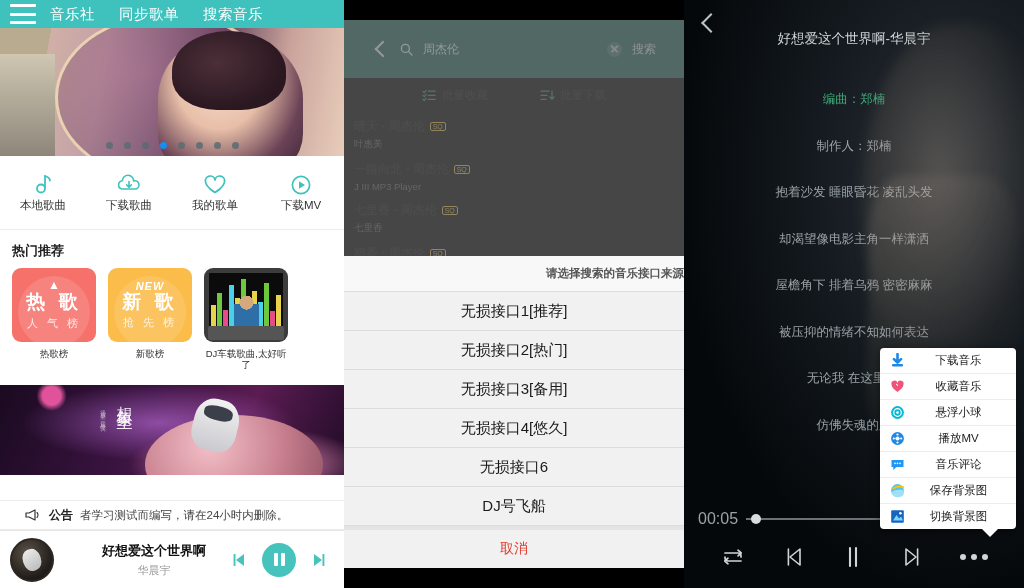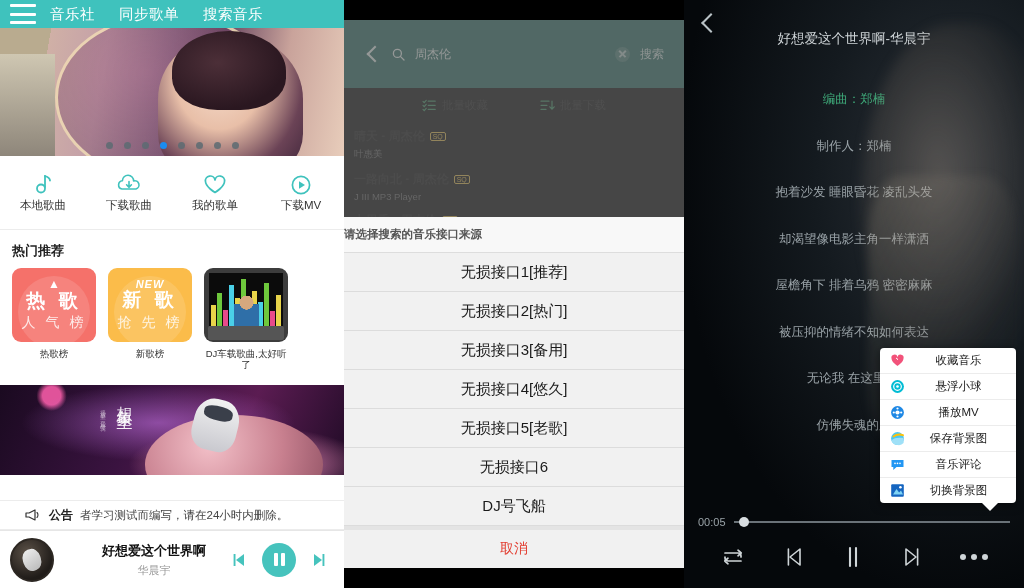--- a/index.html
+++ b/index.html
@@ -39,21 +39,21 @@
   .sec-title { font-size:13px; color:#222; padding:12px 12px 8px 12px; font-weight:bold; }
 
   .cards { display:flex; gap:12px; padding:0 12px; }
   .card { width:84px; cursor:pointer; }
   .card-art { width:84px; height:74px; border-radius:9px; position:relative; overflow:hidden;
     display:flex; flex-direction:column; align-items:center; justify-content:center; }
   .card-art.hot { background:#f5716a; }
   .card-art.new { background:#fbbc4a; }
   .card-art .halo { position:absolute; width:72px; height:72px; border-radius:50%; background:rgba(255,255,255,.13); top:8px; }
   .card-big { font-size:19px; color:#fff; font-weight:bold; letter-spacing:4px; position:relative; z-index:2; line-height:1.05; }
-  .card-sub { font-size:14px; color:rgba(255,255,255,.82); letter-spacing:3px; position:relative; z-index:2; margin-top:4px; }
+  .card-sub { font-size:11px; color:rgba(255,255,255,.82); letter-spacing:3px; position:relative; z-index:2; margin-top:4px; }
   .card-new-tag { font-size:11px; color:#fff; font-weight:bold; font-style:italic; position:relative; z-index:2; letter-spacing:1px; }
   .flame { position:relative; z-index:2; font-size:12px; color:#fff; line-height:1; margin-bottom:1px; }
   .card-art.dj { background:#3c3c3c; padding:0; }
   .dj-screen { position:absolute; left:5px; top:5px; right:5px; bottom:16px; background:#0b0b0b; overflow:hidden; }
   .dj-bars { position:absolute; bottom:0; left:0; right:0; height:100%; display:flex; align-items:flex-end; gap:1px; padding:0 2px; }
   .dj-bars i { flex:1; display:block; }
   .dj-person { position:absolute; left:34%; bottom:0; width:34%; height:56%;
     background:radial-gradient(circle at 50% 22%, #d6a87e 0 26%, transparent 27%), linear-gradient(180deg, transparent 26%, #2f6fa8 26%); }
   .dj-deck { position:absolute; left:4px; right:4px; bottom:2px; height:14px; background:#555; border-radius:2px; }
   .card-label { font-size:9.5px; color:#333; text-align:center; margin-top:6px; line-height:1.2; }
@@ -89,21 +89,21 @@
   .mp-artist { font-size:11px; color:#999; margin-top:3px; }
   .mp-ctrls { display:flex; align-items:center; gap:14px; padding-right:6px; }
   .mp-play { width:34px; height:34px; border-radius:50%; background:#46c3bd; display:flex; align-items:center;
     justify-content:center; gap:3px; }
   .mp-play i { width:4px; height:13px; background:#fff; display:block; border-radius:1px; }
 
   
   .panel-mid { position:relative; width:340px; height:588px; background:#000; overflow:hidden; }
   .mid-dim { position:absolute; left:0; top:20px; right:0; bottom:20px; background:#717171; opacity:.62; }
   .mid-inner { position:absolute; left:0; top:20px; right:0; bottom:20px; overflow:hidden; }
-  .search-bar { height:68px; background:#1f5a52; display:flex; align-items:center; padding:0 20px; gap:10px; }
+  .search-bar { height:58px; background:#1f5a52; display:flex; align-items:center; padding:0 28px; gap:10px; }
   .back-arrow { width:18px; height:18px; position:relative; flex:0 0 18px; }
   .back-arrow:before { content:""; position:absolute; left:5px; top:3px; width:10px; height:10px;
     border-left:2px solid #cfd8d6; border-bottom:2px solid #cfd8d6; transform:rotate(45deg); }
   .s-query { font-size:12px; color:#cfd8d6; }
   .s-spacer { flex:1; }
   .clear-x { width:15px; height:15px; border-radius:50%; background:#3d6f67; position:relative; }
   .clear-x:before,.clear-x:after { content:""; position:absolute; left:3px; top:6.5px; width:9px; height:1.6px; background:#9fb3b0; }
   .clear-x:before { transform:rotate(45deg); } .clear-x:after { transform:rotate(-45deg); }
   .s-btn { font-size:12px; color:#b8c7c4; }
 
@@ -111,21 +111,21 @@
   .batch { display:flex; align-items:center; gap:5px; font-size:11.5px; color:#1b1b1b; }
 
   .song-list { padding:0 10px; }
   .song { padding:6px 0 4px; }
   .song-top { display:flex; align-items:center; gap:5px; }
   .song-name { font-size:12px; color:#111; font-weight:bold; }
   .song-badge { font-size:7px; color:#c8a23a; border:1px solid #c8a23a; border-radius:2px; padding:0 2px; }
   .song-album { font-size:9.5px; color:#555; margin-top:3px; }
 
   .sheet { position:absolute; left:0; right:0; bottom:20px; background:#f4f4f4; }
-  .sheet-title { text-align:left; font-size:11.5px; color:#555; font-weight:bold; padding:10px 0; background:#f8f8f8;
+  .sheet-title { text-align:right; font-size:11.5px; color:#555; font-weight:bold; padding:10px 0; background:#f8f8f8;
     border-bottom:1px solid #ddd; }
   .sheet-item { text-align:center; font-size:15px; color:#1a1a1a; padding:9.5px 0; border-bottom:1px solid #dcdcdc;
     background:#f1f1f1; cursor:pointer; }
   .sheet-cancel { text-align:center; font-size:14px; color:#e23b2e; padding:10px 0; background:#f1f1f1;
     border-top:4px solid #e4e4e4; cursor:pointer; }
 
   
   .panel-right { position:relative; width:340px; height:588px; overflow:hidden;
     background:radial-gradient(ellipse at 78% 30%, #2b3138 0%, #141a1f 36%, #05080b 72%),
                linear-gradient(160deg,#0a1014,#05080a 70%); }
@@ -137,21 +137,21 @@
   .r-back { position:absolute; left:14px; top:12px; width:22px; height:22px; }
   .r-back:before { content:""; position:absolute; left:6px; top:4px; width:12px; height:12px;
     border-left:2px solid #b9c2c6; border-bottom:2px solid #b9c2c6; transform:rotate(45deg); }
   .r-title { text-align:center; font-size:13.5px; color:#cfd5d8; padding-top:30px; }
   .lyrics { padding-top:28px; text-align:center; }
   .ly { font-size:12.5px; color:#9aa3a8; line-height:1; padding:9px 0; }
   .ly.hl { color:#3ea878; }
   .ly.gap { padding:17px 0; }
 
   .r-progress { position:absolute; left:0; right:0; bottom:60px; display:flex; align-items:center; gap:8px; padding:0 14px; }
-  .r-time { font-size:11px; color:#9aa3a8; }
+  .r-time { font-size:16px; color:#9aa3a8; }
   .r-track { flex:1; height:2px; background:#6a7278; position:relative; }
   .r-knob { position:absolute; left:2%; top:-4px; width:10px; height:10px; border-radius:50%; background:#d8dde0; }
   .r-ctrls { position:absolute; left:0; right:0; bottom:8px; height:46px; display:flex; align-items:center;
     justify-content:space-around; padding:0 18px; }
   .r-dots { display:flex; gap:5px; }
   .r-dots i { width:6px; height:6px; border-radius:50%; background:#cfd5d8; display:block; }
 
   .popup { position:absolute; right:8px; top:348px; width:136px; background:#fff; border-radius:4px;
     box-shadow:0 2px 10px rgba(0,0,0,.5); overflow:visible; }
   .popup:after { content:""; position:absolute; right:18px; bottom:-8px; width:0; height:0;
@@ -390,21 +390,20 @@
     </div>
 
     <div class="mid-dim"></div>
 
     <div class="sheet">
       <div class="sheet-title">请选择搜索的音乐接口来源</div>
       <div class="sheet-item">无损接口1[推荐]</div>
       <div class="sheet-item">无损接口2[热门]</div>
       <div class="sheet-item">无损接口3[备用]</div>
       <div class="sheet-item">无损接口4[悠久]</div>
-      <div class="sheet-item">无损接口5[老歌]</div>
       <div class="sheet-item">无损接口6</div>
       <div class="sheet-item">DJ号飞船</div>
       <div class="sheet-cancel">取消</div>
     </div>
   </div>
 
   <div class="panel-right">
     <div class="hand"></div>
     <div class="guitar"></div>
 
@@ -451,20 +450,29 @@
           <i></i>
           <i></i>
           <i></i>
         </div>
     </div>
 
     <div class="popup">
       <div class="pop-item">
         <span class="pop-ico">
           <svg width="15" height="15" viewBox="0 0 15 15">
+              <path d="M7.5 1v7M4 6.2l3.5 3.5L11 6.2" stroke="#1e88e5" stroke-width="2.6" fill="none" stroke-linecap="round" stroke-linejoin="round"></path>
+              <rect x="2" y="11" width="11" height="2.4" rx="1" fill="#1e88e5"></rect>
+            </svg>
+        </span>
+        <span class="pop-label">下载音乐</span>
+      </div>
+      <div class="pop-item">
+        <span class="pop-ico">
+          <svg width="15" height="15" viewBox="0 0 15 15">
               <path d="M7.5 13S1.5 9 1.5 5.5A3 3 0 0 1 7.5 4a3 3 0 0 1 6 1.5C13.5 9 7.5 13 7.5 13z" fill="#f2527a"></path>
               <path d="M6 5.2a1.6 1.6 0 0 1 1.6 1.6" stroke="#fff" stroke-width="1" fill="none"></path>
             </svg>
         </span>
         <span class="pop-label">收藏音乐</span>
       </div>
       <div class="pop-item">
         <span class="pop-ico">
           <svg width="15" height="15" viewBox="0 0 15 15">
               <circle cx="7.5" cy="7.5" r="6.4" fill="#00bcd4"></circle>
@@ -483,41 +491,41 @@
               <circle cx="7.5" cy="11.5" r="1.1" fill="#fff"></circle>
               <circle cx="3.8" cy="7.5" r="1.1" fill="#fff"></circle>
               <circle cx="11.2" cy="7.5" r="1.1" fill="#fff"></circle>
             </svg>
         </span>
         <span class="pop-label">播放MV</span>
       </div>
       <div class="pop-item">
         <span class="pop-ico">
           <svg width="15" height="15" viewBox="0 0 15 15">
-              <circle cx="7.5" cy="7.5" r="6.4" fill="#4dc7f0"></circle>
-              <path d="M1.4 9.2c3-2.4 6.5-3 12.2-2.2v5A6.4 6.4 0 0 1 7.5 14 6.4 6.4 0 0 1 1.4 9.2z" fill="#9fe0f7"></path>
-              <path d="M3.5 5.5c2.5-2 6-2.5 9.5-1.4" stroke="#ffc107" stroke-width="2" fill="none" stroke-linecap="round"></path>
-            </svg>
-        </span>
-        <span class="pop-label">保存背景图</span>
-      </div>
-      <div class="pop-item">
-        <span class="pop-ico">
-          <svg width="15" height="15" viewBox="0 0 15 15">
               <path d="M1.5 3h12v7h-7l-3.2 3V10h-1.8z" fill="#2196f3"></path>
               <circle cx="5" cy="6.4" r=".8" fill="#fff"></circle>
               <circle cx="7.5" cy="6.4" r=".8" fill="#fff"></circle>
               <circle cx="10" cy="6.4" r=".8" fill="#fff"></circle>
             </svg>
         </span>
         <span class="pop-label">音乐评论</span>
       </div>
       <div class="pop-item">
         <span class="pop-ico">
           <svg width="15" height="15" viewBox="0 0 15 15">
+              <circle cx="7.5" cy="7.5" r="6.4" fill="#4dc7f0"></circle>
+              <path d="M1.4 9.2c3-2.4 6.5-3 12.2-2.2v5A6.4 6.4 0 0 1 7.5 14 6.4 6.4 0 0 1 1.4 9.2z" fill="#9fe0f7"></path>
+              <path d="M3.5 5.5c2.5-2 6-2.5 9.5-1.4" stroke="#ffc107" stroke-width="2" fill="none" stroke-linecap="round"></path>
+            </svg>
+        </span>
+        <span class="pop-label">保存背景图</span>
+      </div>
+      <div class="pop-item">
+        <span class="pop-ico">
+          <svg width="15" height="15" viewBox="0 0 15 15">
               <rect x="1.2" y="1.2" width="12.6" height="12.6" rx="1" fill="#1565c0"></rect>
               <path d="M3 11.5 6.5 6l2.6 3.4L11 7.6l2 3.9z" fill="#7fd4f5"></path>
               <circle cx="10.4" cy="4.2" r="1.3" fill="#fff"></circle>
             </svg>
         </span>
         <span class="pop-label">切换背景图</span>
       </div>
     </div>
   </div>
 

